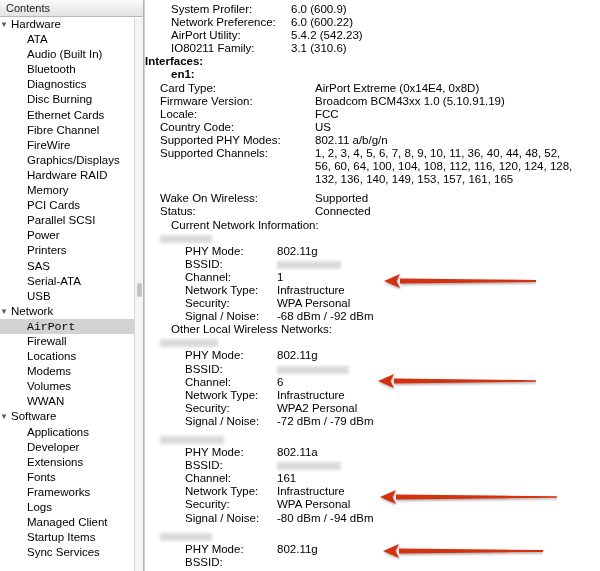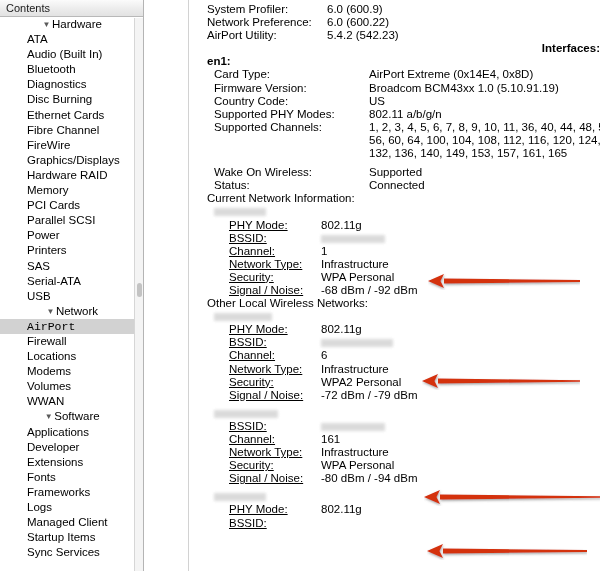--- a/index.html
+++ b/index.html
@@ -14,21 +14,20 @@
     font-size: 11px;
     color: #000000;
     overflow: hidden;
   }
   #app {
     position: relative;
     width: 600px;
     height: 571px;
     display: flex;
     background: #ffffff;
-    gap: 44px;
   }
 
   
   #sidebar {
     position: relative;
     width: 144px;
     height: 571px;
     background: #ffffff;
     border-right: 1px solid #b4b4b4;
     box-sizing: border-box;
@@ -51,21 +50,20 @@
   .tree-row {
     height: 15.1px;
     line-height: 15.1px;
     white-space: nowrap;
     font-size: 11.5px;
     color: #000000;
     box-sizing: border-box;
   }
   .tree-row.group {
     padding-left: 0;
-    text-align: center;
   }
   .tree-row.child {
     padding-left: 27px;
   }
   .tree-row.selected {
     background: #d2d2d2;
     font-family: Liberation Mono, monospace;
   }
   .disclosure {
     display: inline-block;
@@ -126,29 +124,29 @@
   }
   .dlabel {
     display: inline-block;
     vertical-align: top;
   }
   .dval {
     display: inline-block;
     vertical-align: top;
   }
   
-  .ind-0 { padding-left: 16px; text-align: right; }
-  .ind-1 { padding-left: 18px; }
-  .ind-2 { padding-left: 25px; }
+  .ind-0 { padding-left: 0px; }
+  .ind-1 { padding-left: 18px; margin-left: 8px; }
+  .ind-2 { padding-left: 15px; }
   .ind-3 { padding-left: 40px; }
 
   
   .col-a .dlabel { width: 120px; }      
   .col-b .dlabel { width: 155px; }      
-  .col-c .dlabel { width: 92px; text-decoration: underline; }       
+  .col-c .dlabel { width: 92px; }       
 
   .bold { font-weight: bold; }
 
   .wrapval {
     display: inline-block;
     vertical-align: top;
     white-space: normal;
     width: 258px;
     line-height: 13.1px;
   }
@@ -227,24 +225,26 @@
     <div id="sidebar-scroll-track">
       <div id="sidebar-scroll-thumb"></div>
     </div>
   </div>
 
   <div id="detail">
     <div id="detail-inner">
         <div class="drow ind-1 col-a"><span class="dlabel">System Profiler:</span><span class="dval">6.0 (600.9)</span></div>
         <div class="drow ind-1 col-a"><span class="dlabel">Network Preference:</span><span class="dval">6.0 (600.22)</span></div>
         <div class="drow ind-1 col-a"><span class="dlabel">AirPort Utility:</span><span class="dval">5.4.2 (542.23)</span></div>
+        <div class="drow ind-1 col-a"><span class="dlabel">IO80211 Family:</span><span class="dval">3.1 (310.6)</span></div>
         <div class="drow ind-0"><span class="dlabel bold">Interfaces:</span></div>
         <div class="drow ind-1"><span class="dlabel bold">en1:</span></div>
         <div class="drow ind-2 col-b"><span class="dlabel">Card Type:</span><span class="dval">AirPort Extreme  (0x14E4, 0x8D)</span></div>
         <div class="drow ind-2 col-b"><span class="dlabel">Firmware Version:</span><span class="dval">Broadcom BCM43xx 1.0 (5.10.91.19)</span></div>
+        <div class="drow ind-2 col-b"><span class="dlabel">Locale:</span><span class="dval">FCC</span></div>
         <div class="drow ind-2 col-b"><span class="dlabel">Country Code:</span><span class="dval">US</span></div>
         <div class="drow ind-2 col-b"><span class="dlabel">Supported PHY Modes:</span><span class="dval">802.11 a/b/g/n</span></div>
         <div class="drow ind-2 col-b" style="height: auto;"><span class="dlabel">Supported Channels:</span><span class="wrapval">1, 2, 3, 4, 5, 6, 7, 8, 9, 10, 11, 36, 40, 44, 48, 52, 56, 60, 64, 100, 104, 108, 112, 116, 120, 124, 128, 132, 136, 140, 149, 153, 157, 161, 165</span></div>
         <div class="drow" style="height: 6px;"></div>
         <div class="drow ind-2 col-b"><span class="dlabel">Wake On Wireless:</span><span class="dval">Supported</span></div>
         <div class="drow ind-2 col-b"><span class="dlabel">Status:</span><span class="dval">Connected</span></div>
         <div class="drow ind-1"><span class="dlabel">Current Network Information:</span></div>
         <div class="drow ind-2"><span class="redact redact-ssid" style="width: 52px;"></span></div>
         <div class="drow ind-3 col-c"><span class="dlabel">PHY Mode:</span><span class="dval">802.11g</span></div>
         <div class="drow ind-3 col-c"><span class="dlabel">BSSID:</span><span class="redact redact-bssid" style="width: 64px;"></span></div>
@@ -255,20 +255,21 @@
         <div class="drow ind-1"><span class="dlabel">Other Local Wireless Networks:</span></div>
         <div class="drow ind-2"><span class="redact redact-ssid" style="width: 58px;"></span></div>
         <div class="drow ind-3 col-c"><span class="dlabel">PHY Mode:</span><span class="dval">802.11g</span></div>
         <div class="drow ind-3 col-c"><span class="dlabel">BSSID:</span><span class="redact redact-bssid" style="width: 72px;"></span></div>
         <div class="drow ind-3 col-c"><span class="dlabel">Channel:</span><span class="dval">6</span></div>
         <div class="drow ind-3 col-c"><span class="dlabel">Network Type:</span><span class="dval">Infrastructure</span></div>
         <div class="drow ind-3 col-c"><span class="dlabel">Security:</span><span class="dval">WPA2 Personal</span></div>
         <div class="drow ind-3 col-c"><span class="dlabel">Signal / Noise:</span><span class="dval">-72 dBm / -79 dBm</span></div>
         <div class="drow" style="height: 5px;"></div>
         <div class="drow ind-2"><span class="redact redact-ssid" style="width: 64px;"></span></div>
+        <div class="drow ind-3 col-c"><span class="dlabel">PHY Mode:</span><span class="dval">802.11a</span></div>
         <div class="drow ind-3 col-c"><span class="dlabel">BSSID:</span><span class="redact redact-bssid" style="width: 64px;"></span></div>
         <div class="drow ind-3 col-c"><span class="dlabel">Channel:</span><span class="dval">161</span></div>
         <div class="drow ind-3 col-c"><span class="dlabel">Network Type:</span><span class="dval">Infrastructure</span></div>
         <div class="drow ind-3 col-c"><span class="dlabel">Security:</span><span class="dval">WPA Personal</span></div>
         <div class="drow ind-3 col-c"><span class="dlabel">Signal / Noise:</span><span class="dval">-80 dBm / -94 dBm</span></div>
         <div class="drow" style="height: 5px;"></div>
         <div class="drow ind-2"><span class="redact redact-ssid" style="width: 52px;"></span></div>
         <div class="drow ind-3 col-c"><span class="dlabel">PHY Mode:</span><span class="dval">802.11g</span></div>
         <div class="drow ind-3 col-c"><span class="dlabel">BSSID:</span></div>
       </div>

